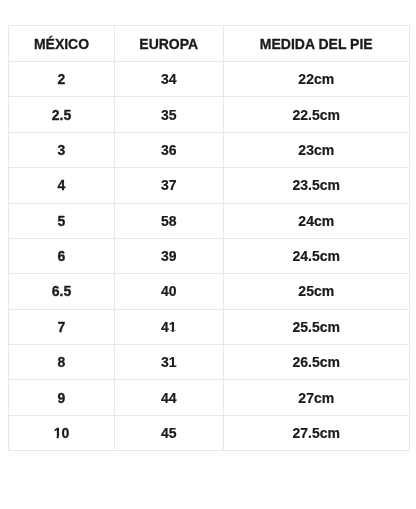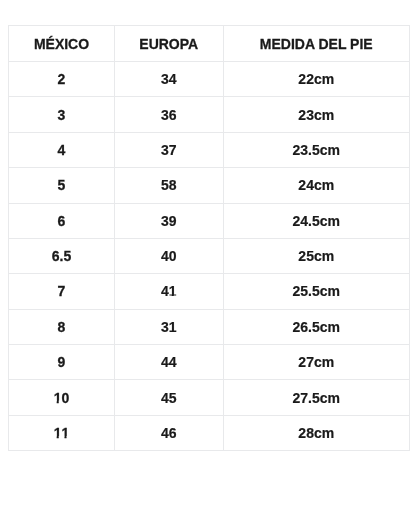--- a/index.html
+++ b/index.html
@@ -85,20 +85,25 @@
           <th class="h2">MEDIDA DEL PIE</th>
         </tr>
     </thead>
     <tbody>
         <tr>
           <td class="c0">2</td>
           <td class="c1">34</td>
           <td class="c2">22cm</td>
         </tr>
         <tr>
+          <td class="c0">2.5</td>
+          <td class="c1">35</td>
+          <td class="c2">22.5cm</td>
+        </tr>
+        <tr>
           <td class="c0">3</td>
           <td class="c1">36</td>
           <td class="c2">23cm</td>
         </tr>
         <tr>
           <td class="c0">4</td>
           <td class="c1">37</td>
           <td class="c2">23.5cm</td>
         </tr>
         <tr>
@@ -129,20 +134,15 @@
         <tr>
           <td class="c0">9</td>
           <td class="c1">44</td>
           <td class="c2">27cm</td>
         </tr>
         <tr>
           <td class="c0"><span class="one">1</span>0</td>
           <td class="c1">45</td>
           <td class="c2">27.5cm</td>
         </tr>
-        <tr>
-          <td class="c0"><span class="one">1</span><span class="one">1</span></td>
-          <td class="c1">46</td>
-          <td class="c2">28cm</td>
-        </tr>
       </tbody>
   </table>
 </div>
 
 </body></html>

